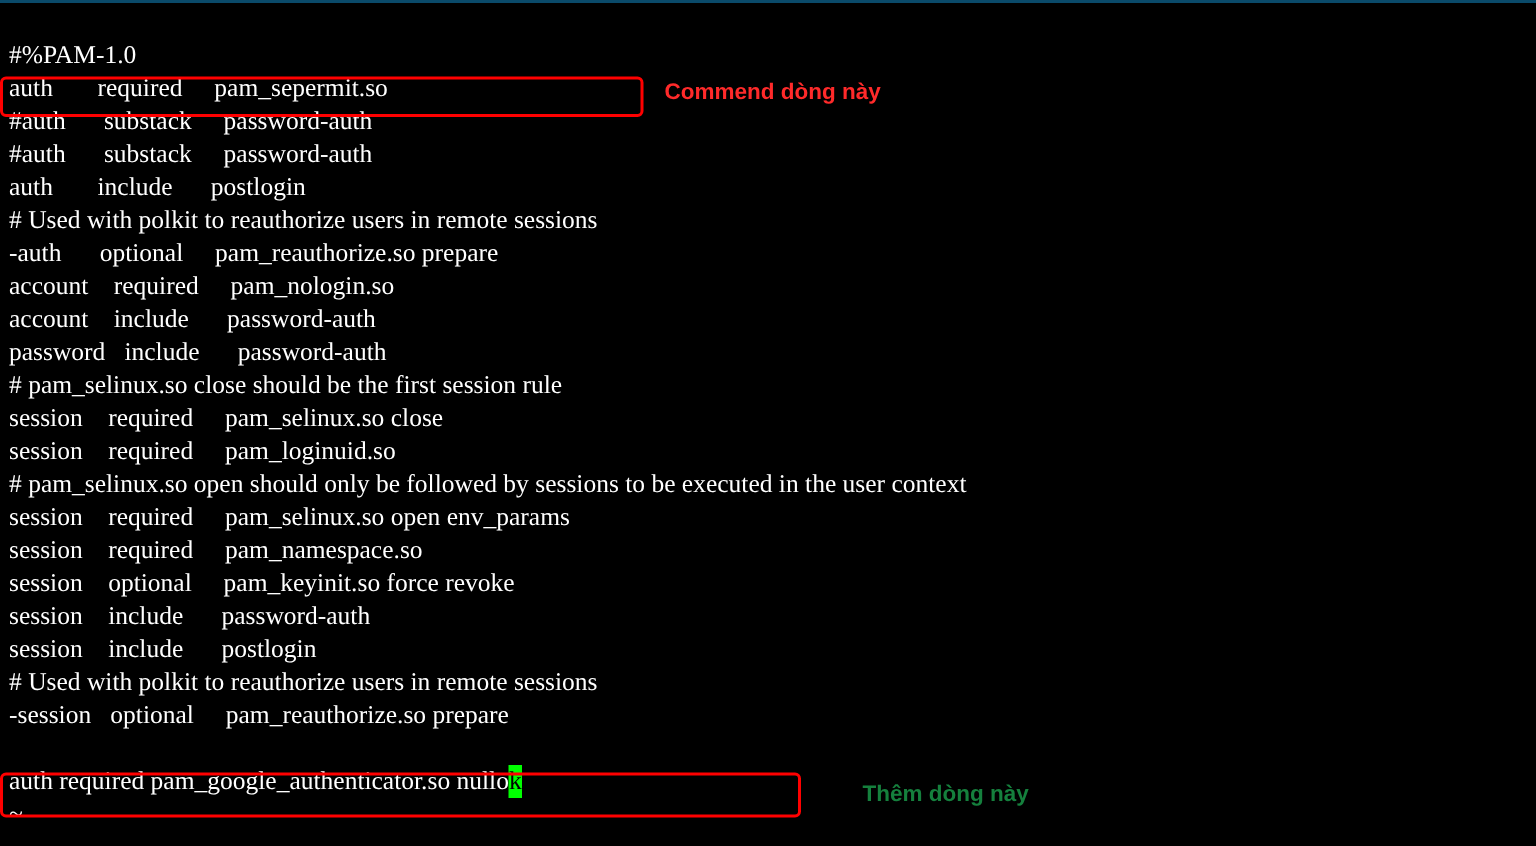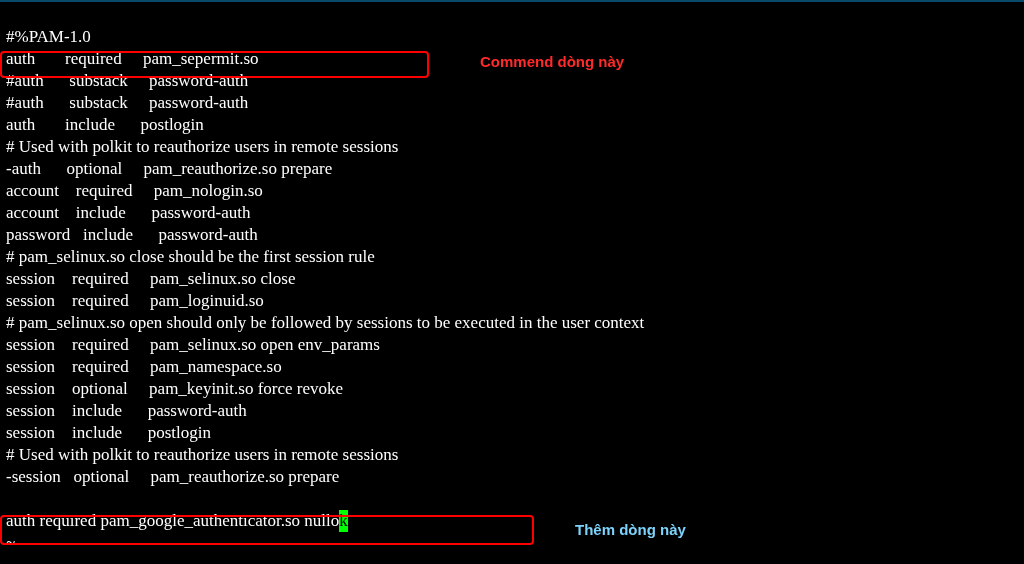--- a/index.html
+++ b/index.html
@@ -24,37 +24,36 @@
     pointer-events:none;
   }
   .callout1-label{
     position:absolute;
     left:443px;
     top:53px;
     color:#ff2a2a;
     font-family:Arial,Helvetica,sans-serif;
     font-size:15px;
     font-weight:bold;
-    margin-left:37px;
   }
   .callout2{
     position:absolute;
     left:0px;
     top:515px;
     width:530px;
     height:26px;
     border:2px solid #ff0000;
     border-radius:4px;
     pointer-events:none;
   }
   .callout2-label{
     position:absolute;
     left:575px;
     top:521px;
-    color:#7dd3fc;
+    color:#15803d;
     font-family:Arial,Helvetica,sans-serif;
     font-size:15px;
     font-weight:bold;
   }
   .cursor{
     display:inline-block;
     background:#00ff00;
     color:#000;
   }
 </style>

